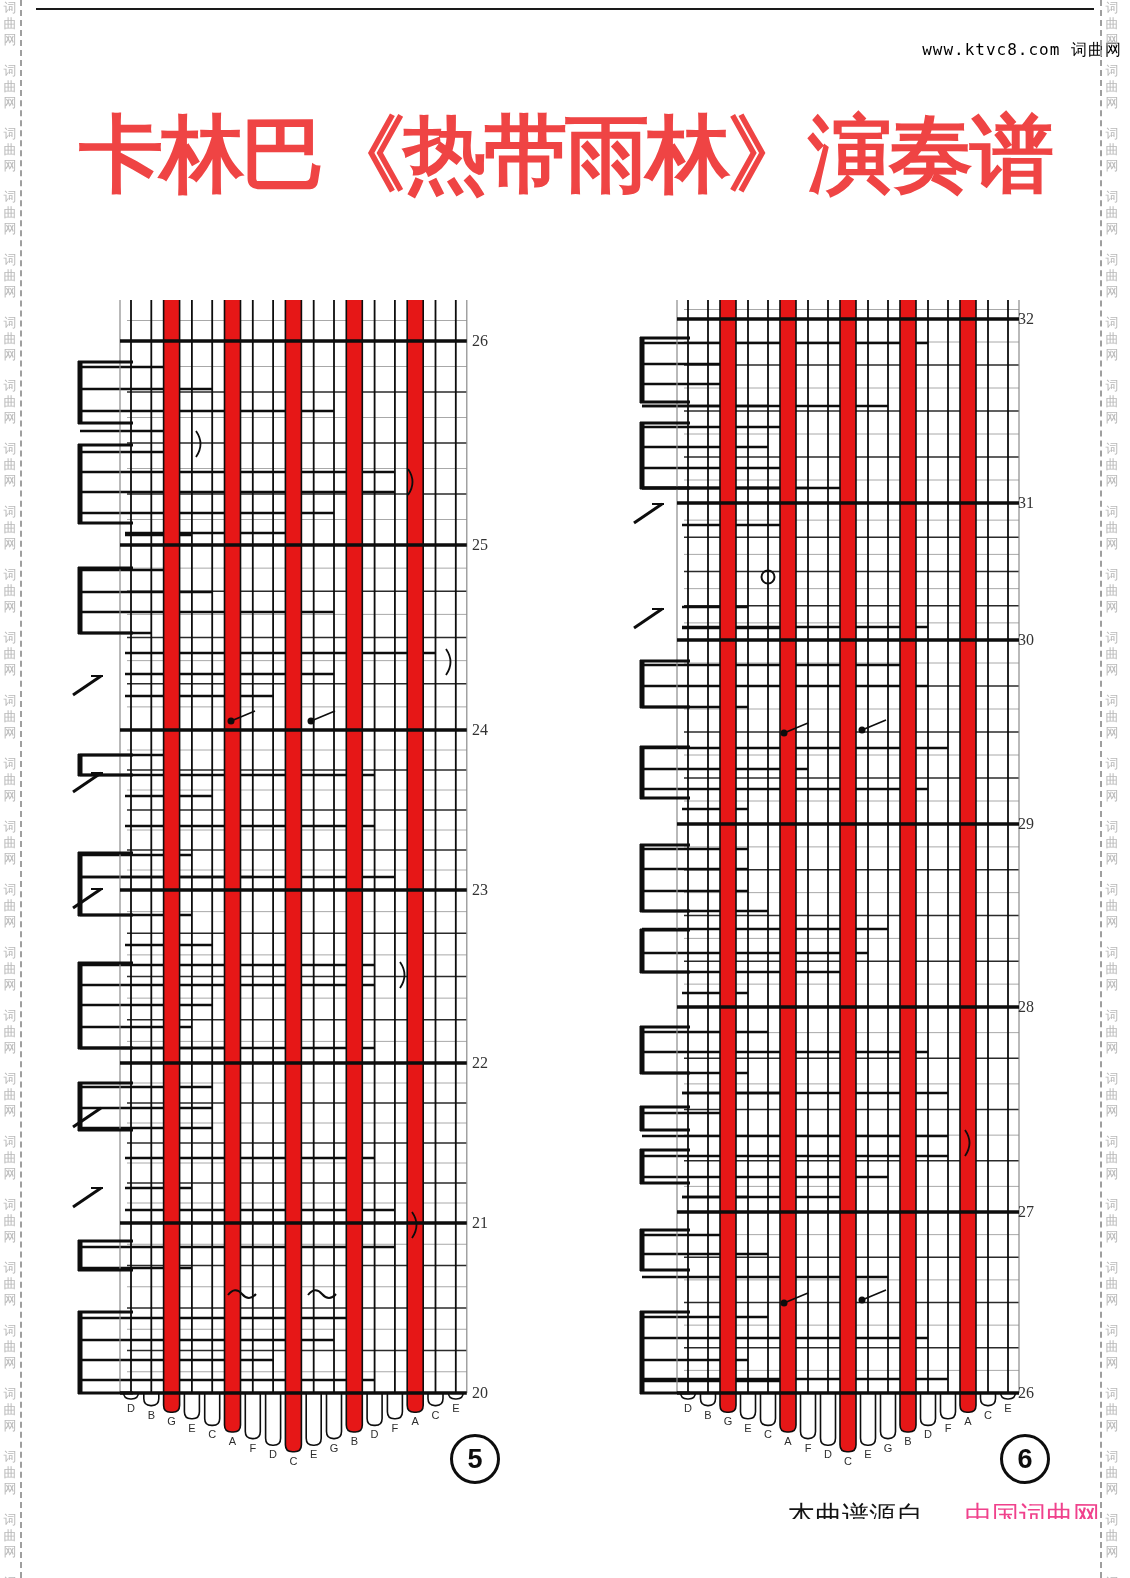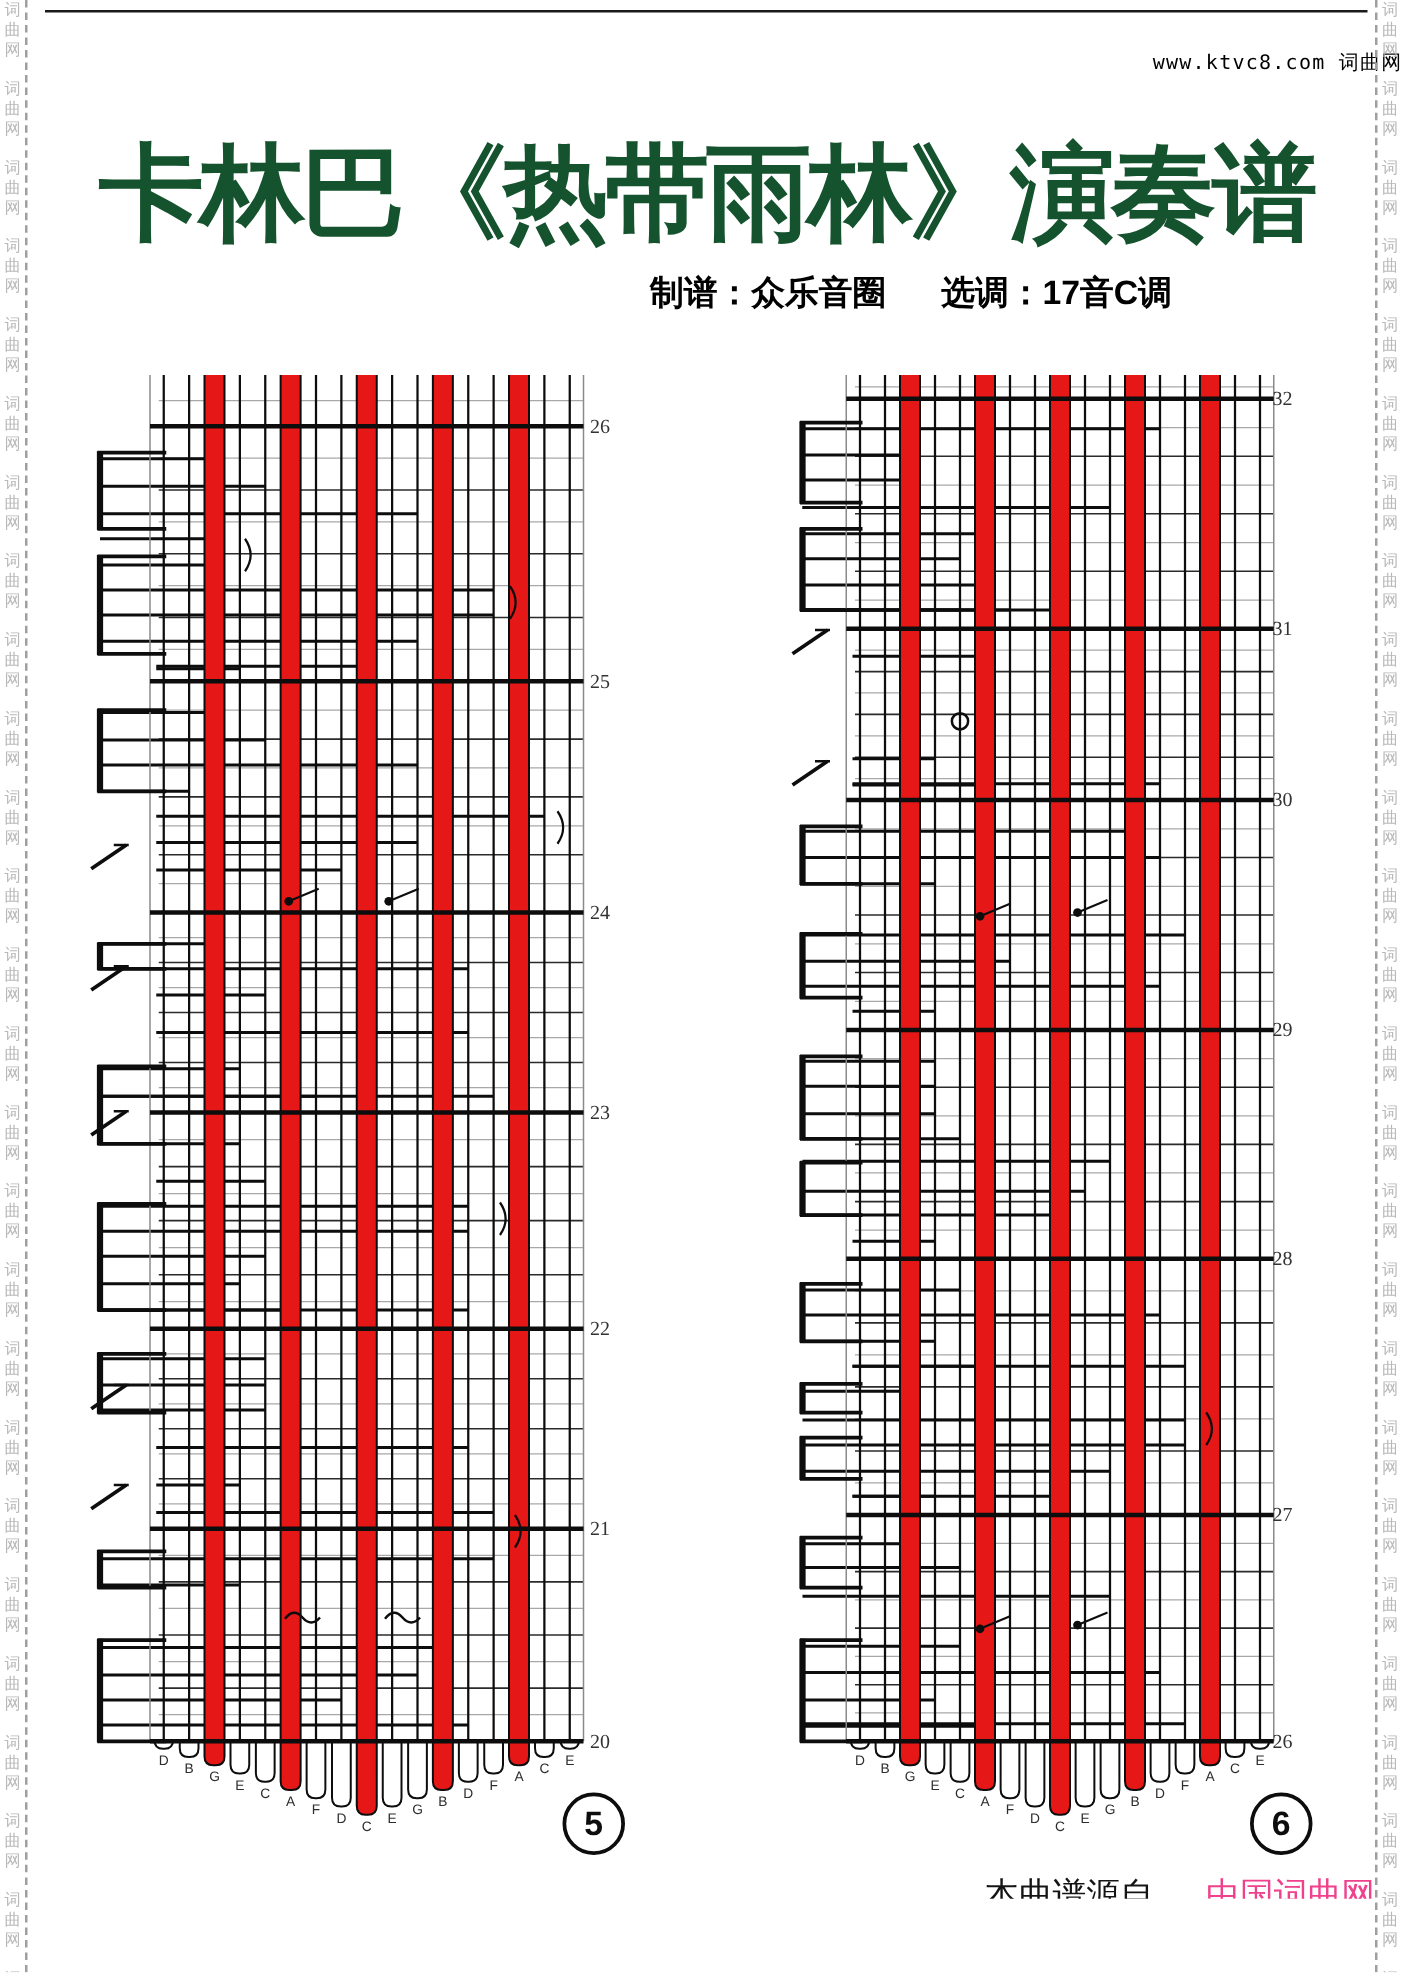--- a/index.html
+++ b/index.html
@@ -4,21 +4,21 @@
 <style>
   html,body{margin:0;padding:0;background:#fff;}
   #page{position:relative;width:1130px;height:1578px;background:#fff;overflow:hidden;
         font-family:"Liberation Sans","DejaVu Sans",sans-serif;}
   #tabs-svg{position:absolute;left:0;top:0;}
   .txt{position:absolute;white-space:nowrap;}
   #top-border{position:absolute;left:36px;top:8px;width:1058px;height:0;border-top:2px solid #1a1a1a;}
   #wm-top-right{right:8px;top:40px;font-family:"DejaVu Sans Mono","Liberation Mono",monospace;
       font-size:16px;color:#000000;letter-spacing:1px;}
   #main-title{left:50%;transform:translateX(-50%);top:98px;font-size:84px;font-weight:900;
-      color:#14532d;letter-spacing:-3px;}
+      color:#ef4444;letter-spacing:-3px;}
   #subtitle{left:520px;top:216px;font-size:27px;font-weight:700;color:#000;}
   #subtitle .gap{display:inline-block;width:44px;}
   .edge-line{position:absolute;top:0;height:1578px;width:0;border-left:2px dashed #9f9f9f;}
   .edge-col{position:absolute;top:0;width:16px;color:#b9b9b9;font-size:13px;line-height:16px;
       text-align:center;}
   .edge-col span{display:block;}
   .edge-col .grp{margin-bottom:15px;display:block;}
   .page-circle{position:absolute;width:44px;height:44px;border:3px solid #0d0d0d;border-radius:50%;
       display:flex;align-items:center;justify-content:center;font-size:27px;font-weight:700;color:#0d0d0d;}
   #footer-line-clipped{left:788px;top:1498px;height:21px;overflow:hidden;font-size:27px;font-weight:400;}
@@ -31,23 +31,20 @@
 <body>
 
 <div id="page">
 
   <div id="top-border"></div>
 
   <div class="txt" id="wm-top-right">www.ktvc8.com 词曲网</div>
 
   <div class="txt" id="main-title">卡林巴《热带雨林》演奏谱</div>
 
-  <div class="txt" id="subtitle">
-    <span>制谱：众乐音圈</span><span class="gap"></span><span>选调：17音C调</span>
-  </div>
 
   <svg id="tabs-svg" width="1130" height="1578" viewBox="0 0 1130 1578">
       <line x1="127" y1="320.5" x2="466.8" y2="320.5" stroke="#a8a8a8" stroke-width="1"></line>
       <line x1="127" y1="366.5" x2="466.8" y2="366.5" stroke="#a8a8a8" stroke-width="1"></line>
       <line x1="127" y1="392" x2="466.8" y2="392" stroke="#2b2b2b" stroke-width="1.3"></line>
       <line x1="127" y1="417.5" x2="466.8" y2="417.5" stroke="#a8a8a8" stroke-width="1"></line>
       <line x1="127" y1="443" x2="466.8" y2="443" stroke="#2b2b2b" stroke-width="1.3"></line>
       <line x1="127" y1="468.5" x2="466.8" y2="468.5" stroke="#a8a8a8" stroke-width="1"></line>
       <line x1="127" y1="494" x2="466.8" y2="494" stroke="#2b2b2b" stroke-width="1.3"></line>
       <line x1="127" y1="519.5" x2="466.8" y2="519.5" stroke="#a8a8a8" stroke-width="1"></line>

